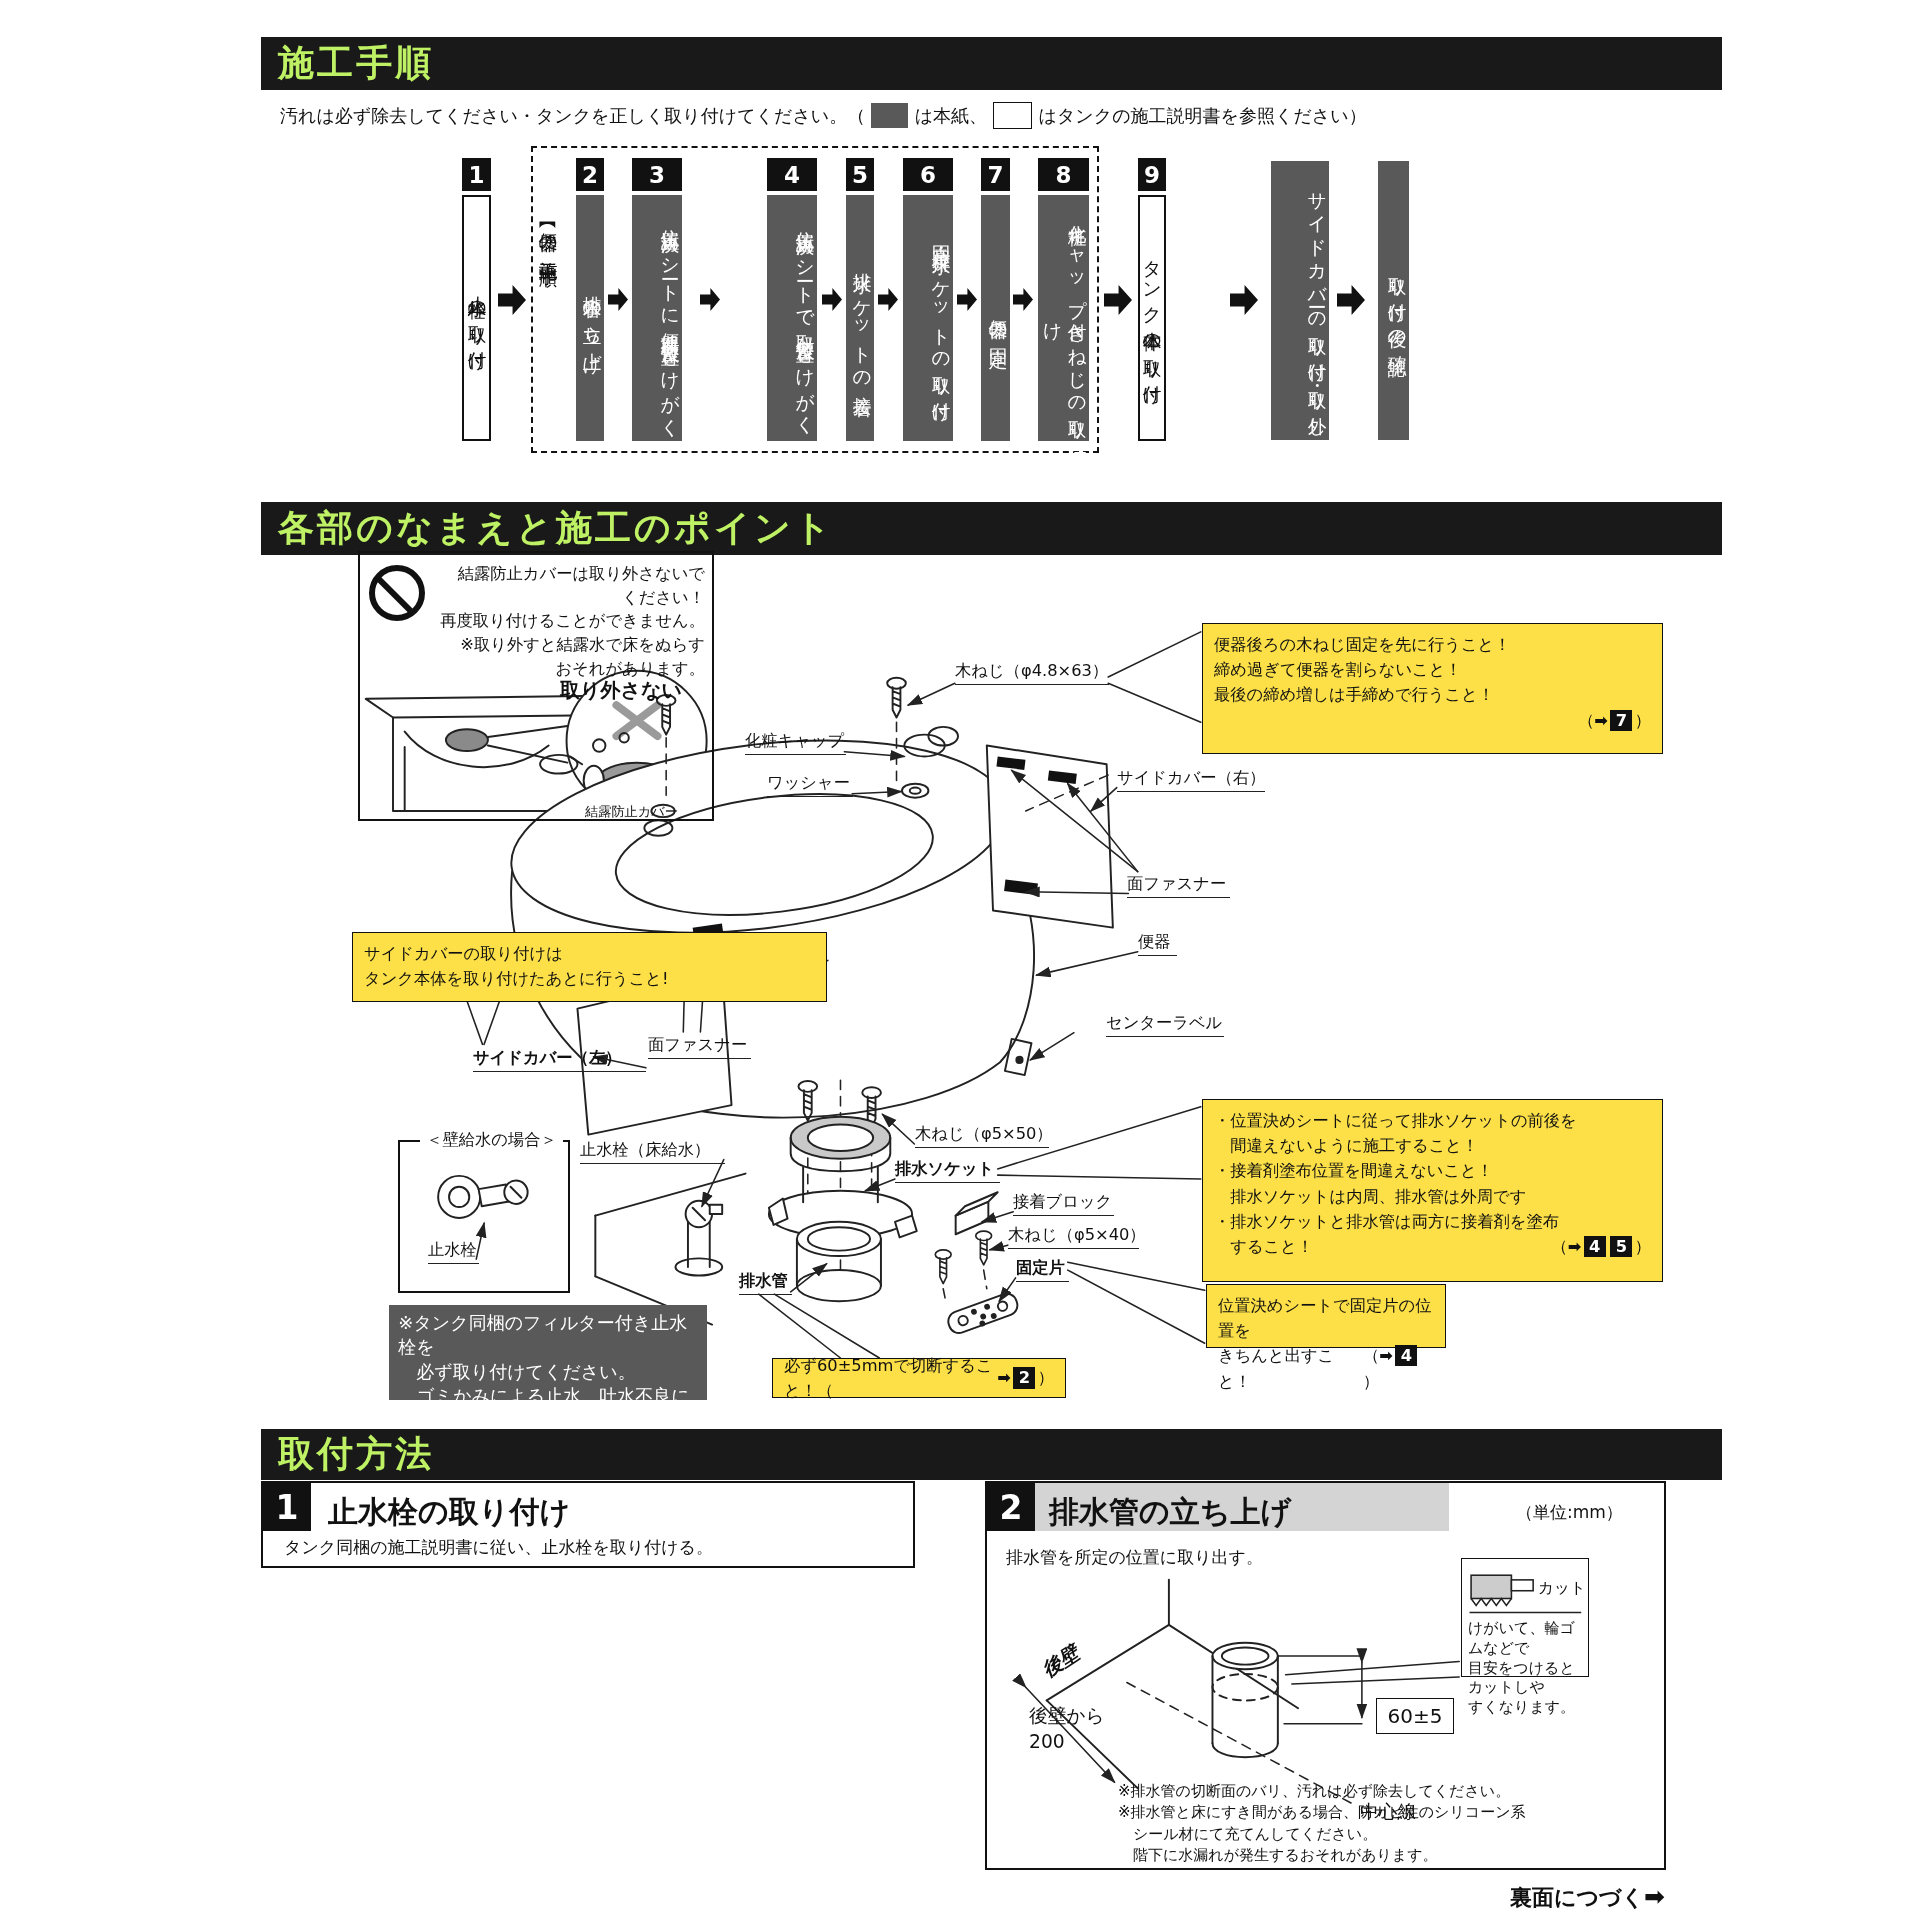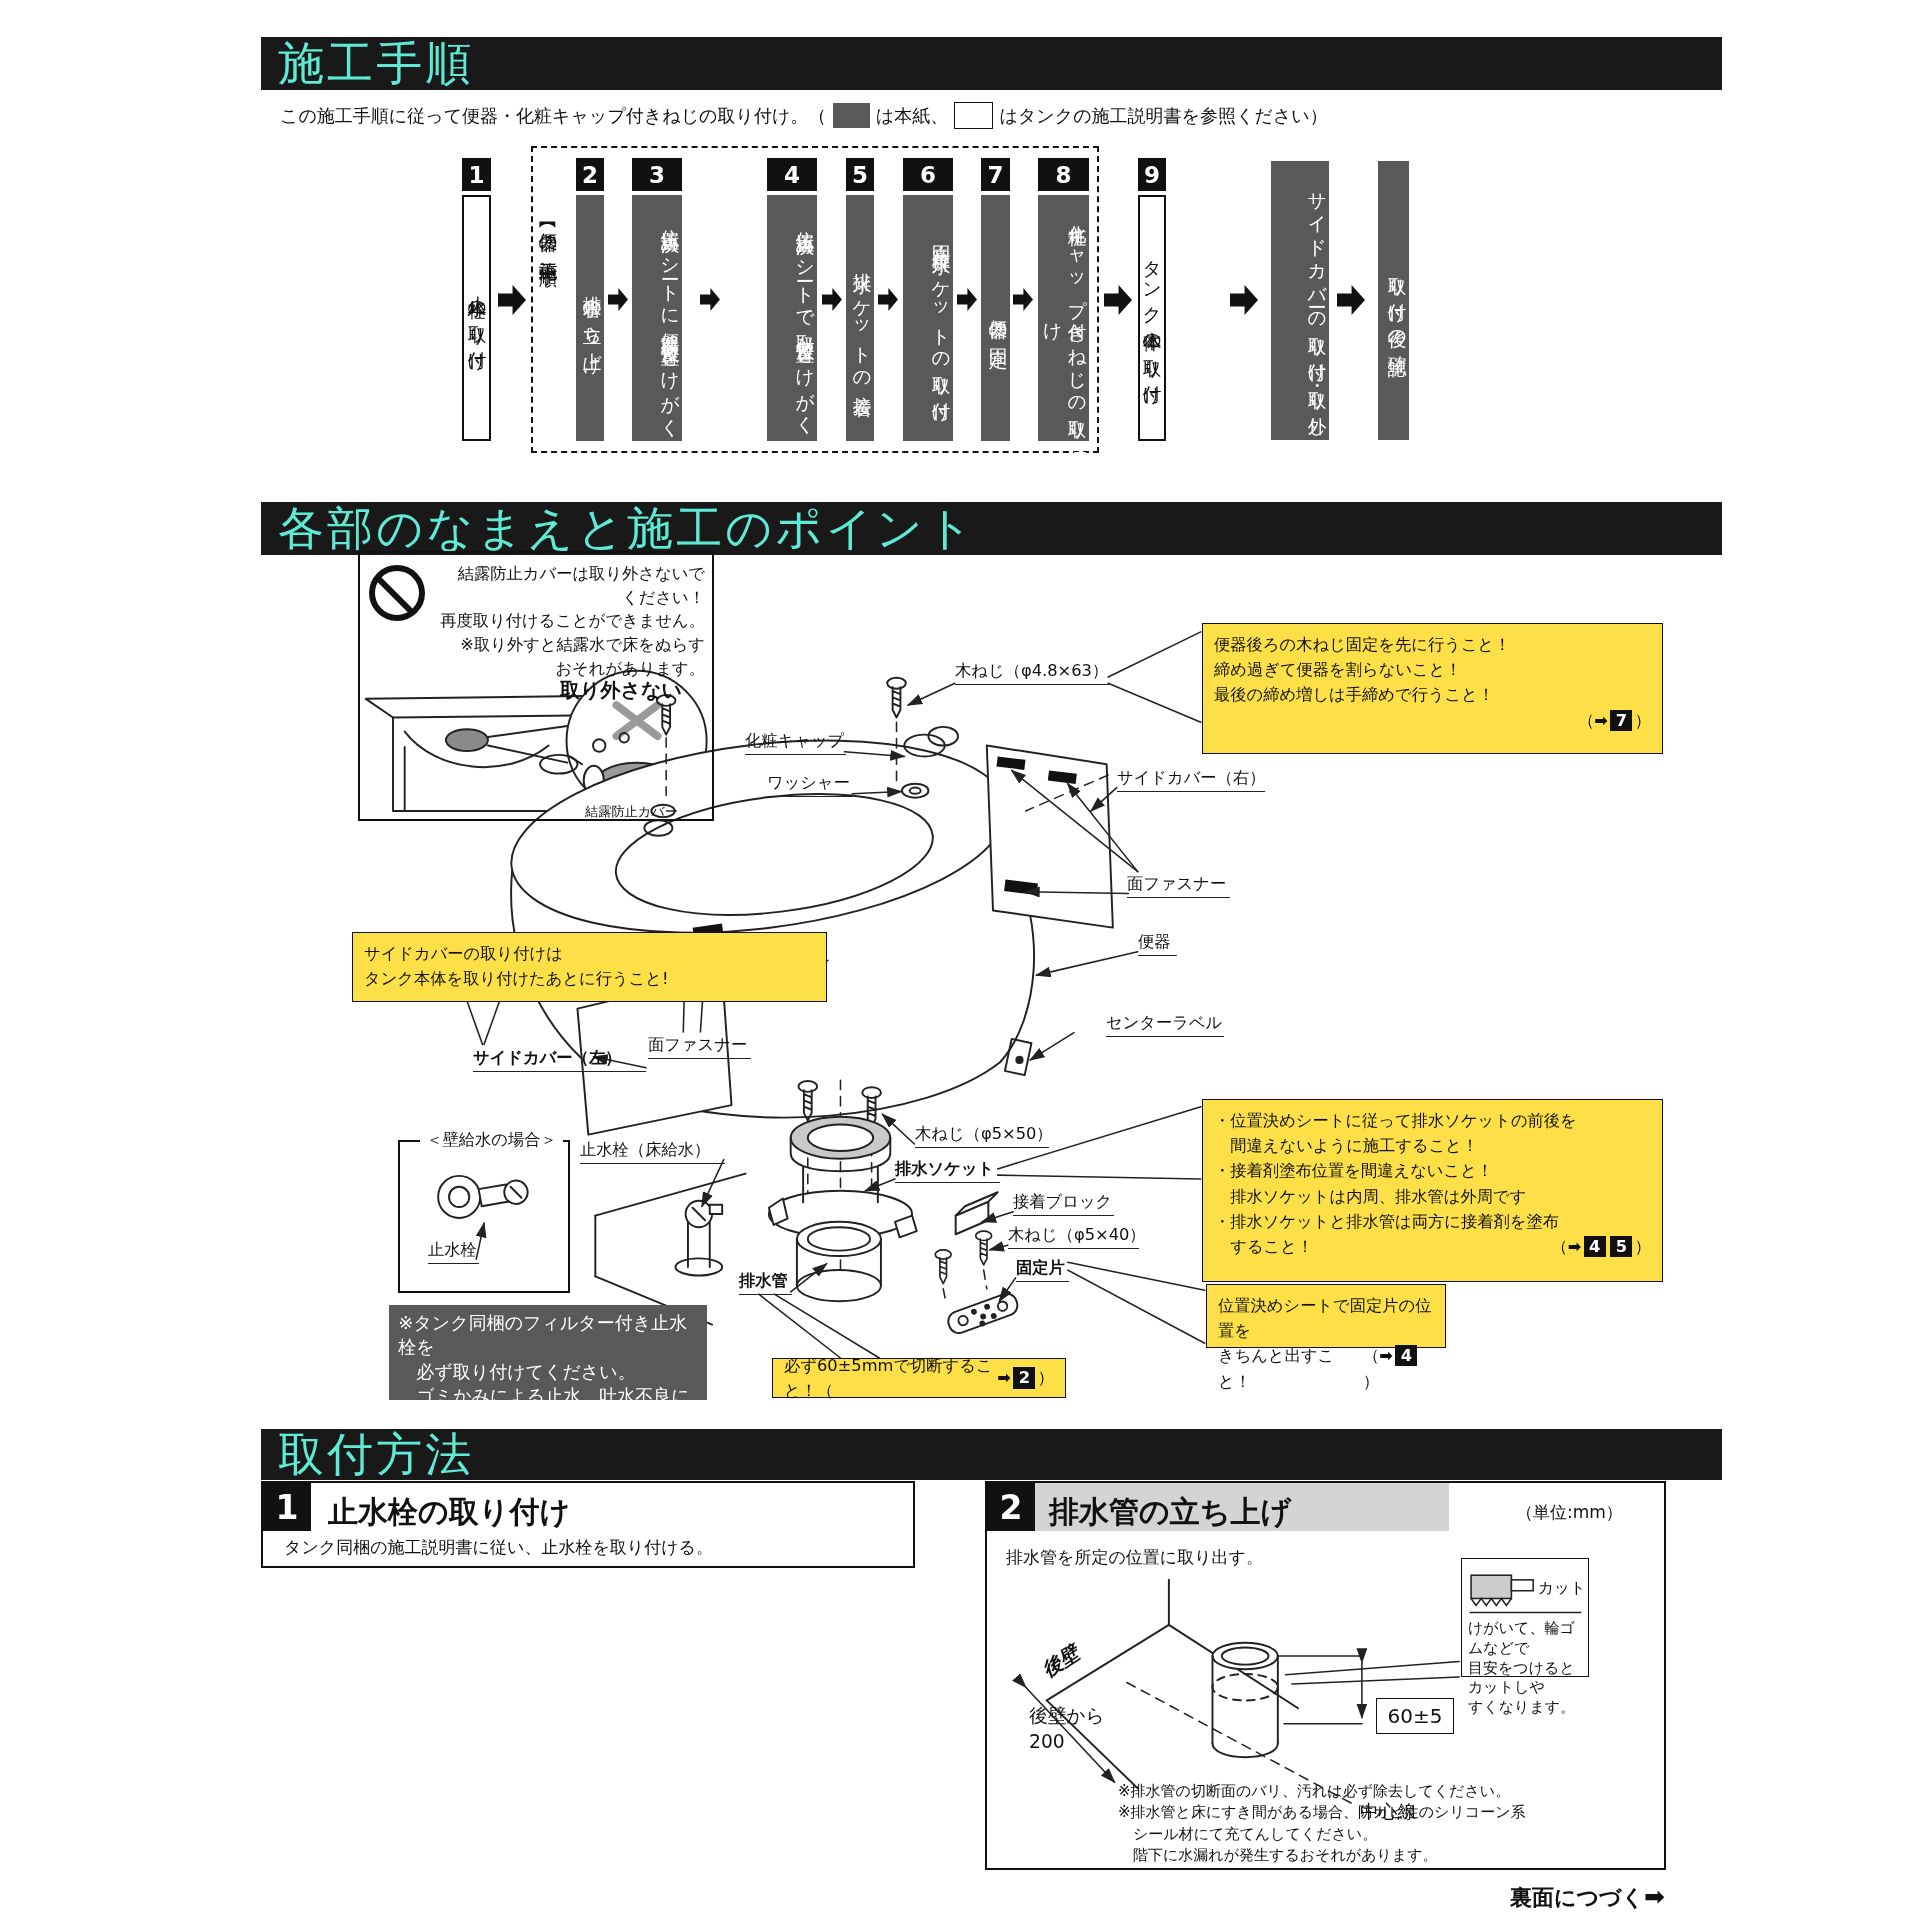--- a/index.html
+++ b/index.html
@@ -1,19 +1,19 @@
 <!DOCTYPE html>
 <html style="font-size:12.5px"><head>
 <meta charset="utf-8">
 <style>
   html,body{margin:0;padding:0;}
   body{width:1930px;height:1930px;position:relative;background:#fff;
        font-family:"DejaVu Sans","Liberation Sans",sans-serif;color:#111;}
   .abs{position:absolute;box-sizing:border-box;}
-  .hdrbar{background:#191919;color:#5eead4;font-weight:normal;font-size:46px;
+  .hdrbar{background:#191919;color:#bef264;font-weight:bold;font-size:36px;
           display:flex;align-items:center;padding-left:17px;letter-spacing:3.1px;}
   .intro{font-size:18px;display:flex;align-items:center;}
   .swatch{display:inline-block;width:37px;height:25px;margin:0 6.2px;}
   .swatch.dark{background:#595959;}
   .swatch.light{background:#fff;border:1.9px solid #111;}
   .vtext{writing-mode:vertical-rl;text-orientation:upright;letter-spacing:2.3px;}
   .fc-num{background:#111;color:#fff;font-weight:bold;font-size:23px;
           display:flex;align-items:center;justify-content:center;}
   .fc-box{font-size:18.7px;line-height:1.3;padding-top:7.8px;display:block;text-align:center;}
   .fc-box.filled{background:#595959;color:#fff;}
@@ -247,21 +247,21 @@
       <line x1="1888" y1="2072" x2="2032" y2="2072" stroke-width="2"></line>
     </g>
   </g>
 </svg>
 
 <div class="abs hdrbar" style="left:261px;top:37px;width:1461px;height:53px;">
   <span>施工手順</span>
 </div>
 
 <div class="abs intro" style="left:280px;top:100px;height:31px;">
-  <span>この施工手順に従って便器・化粧キャップ付きねじの取り付け。（</span>
+  <span>汚れは必ず除去してください・タンクを正しく取り付けてください。（</span>
   <span class="swatch dark"></span>
   <span>は本紙、</span>
   <span class="swatch light"></span>
   <span>はタンクの施工説明書を参照ください）</span>
 </div>
 
 <div class="abs groupbox" style="left:531px;top:146px;width:568px;height:307px;"></div>
 <div class="abs vtext" style="left:535px;top:216px;height:179px;font-size:18.7px;">【便器の施工手順】</div>
 
 <div class="abs fc-num" style="left:462px;top:158px;width:29px;height:33px;">1</div>

